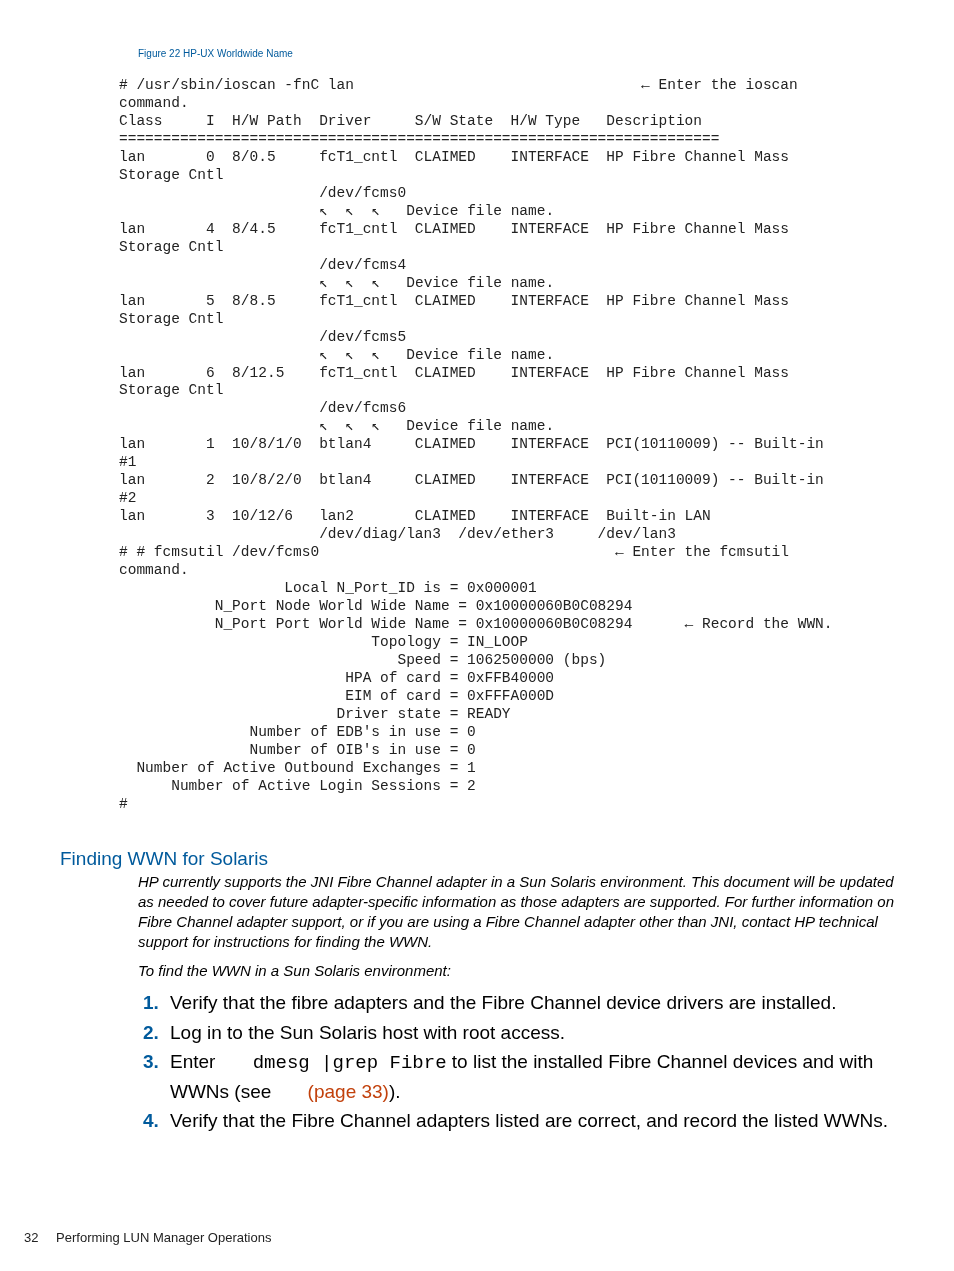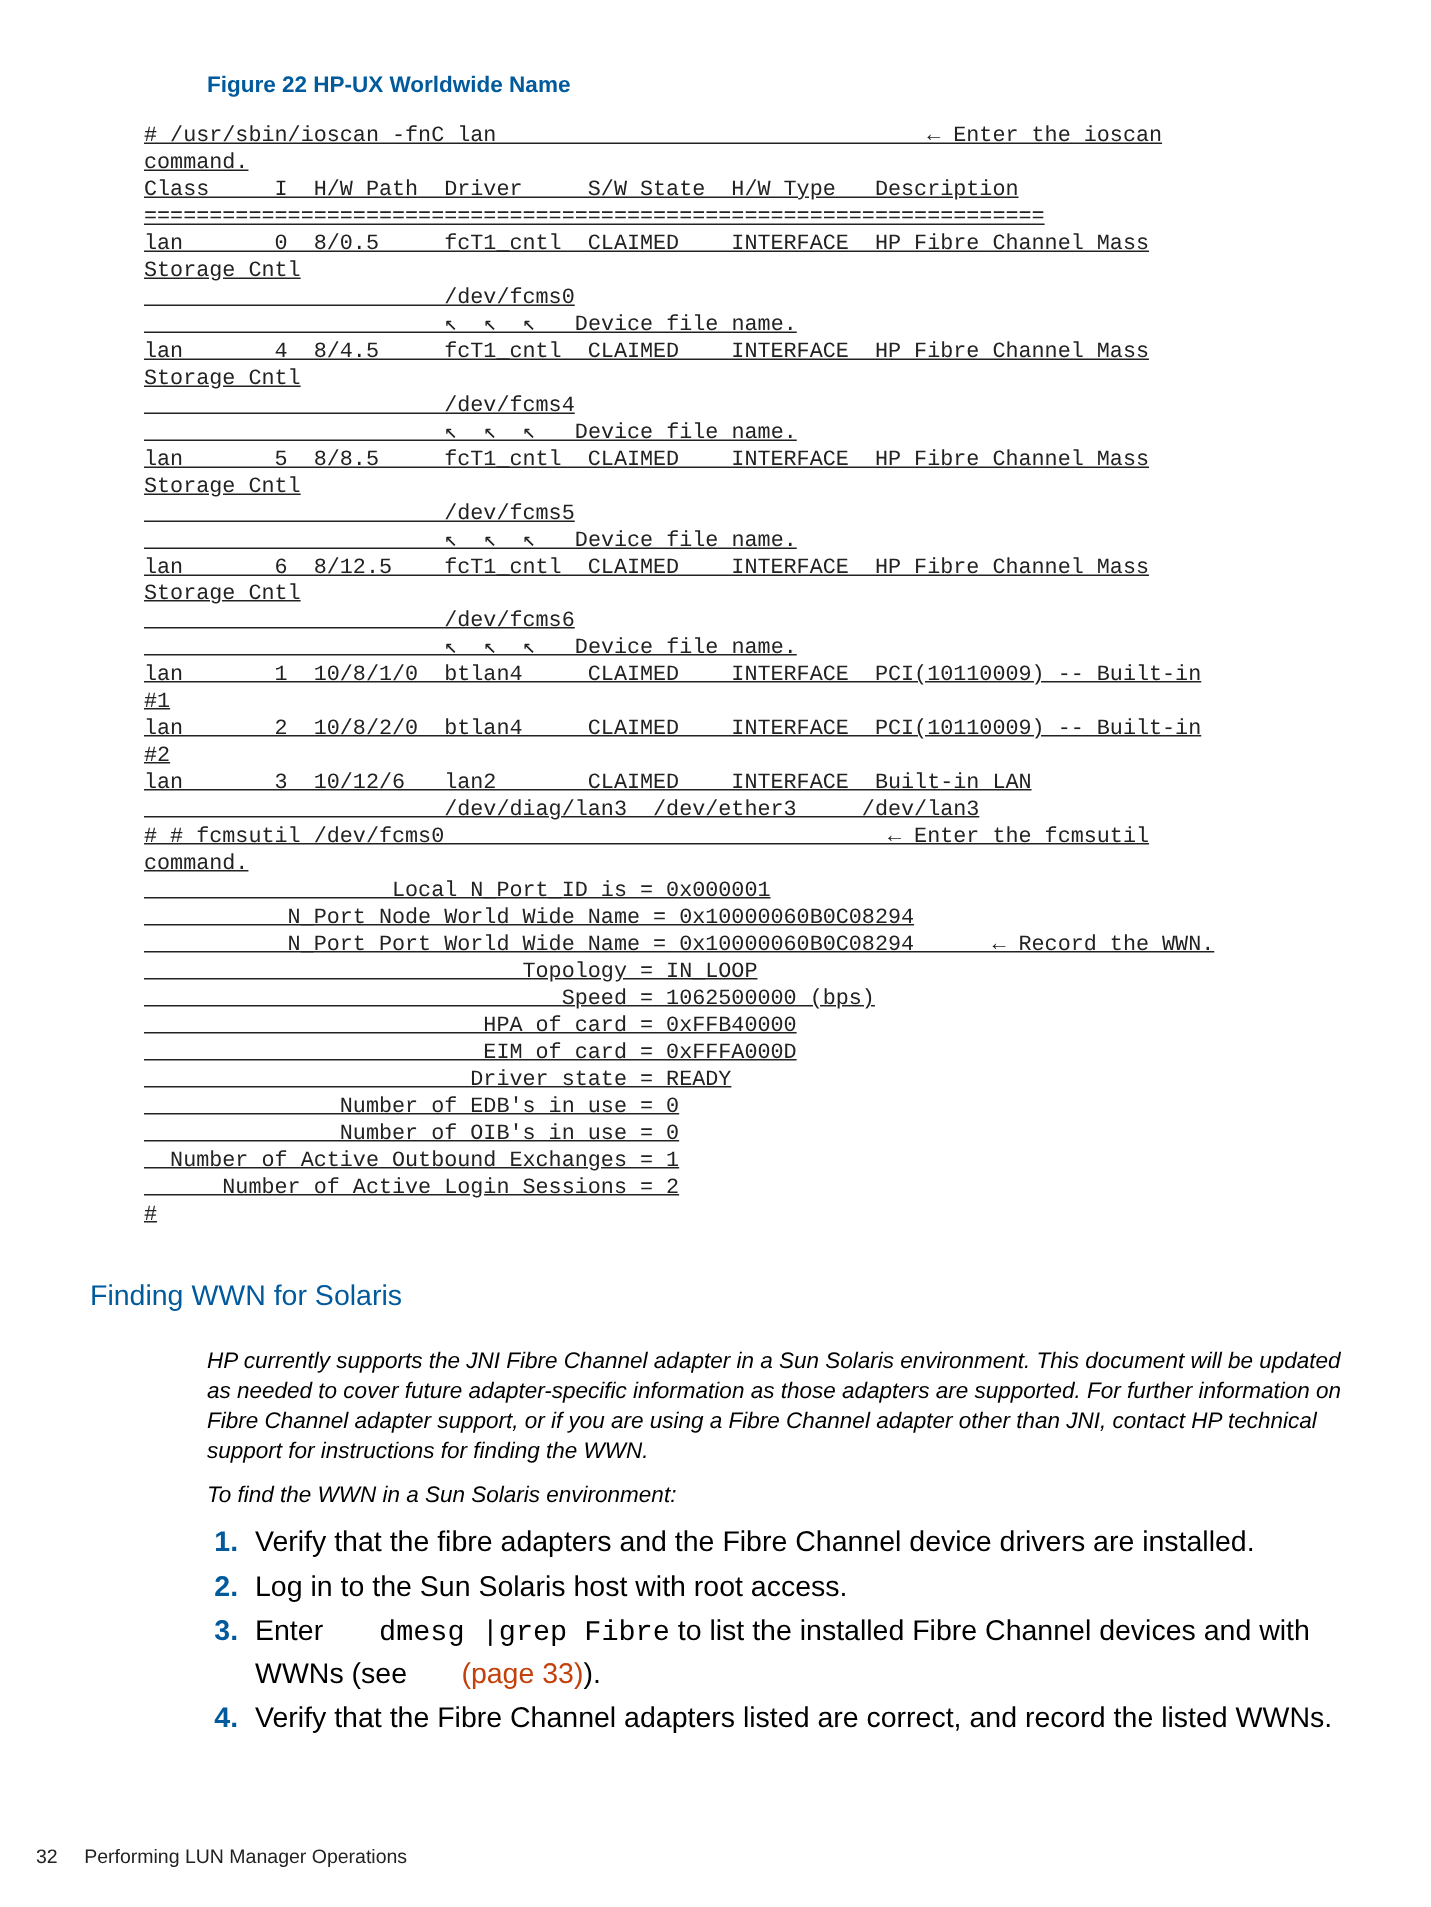--- a/index.html
+++ b/index.html
@@ -7,40 +7,39 @@
     width: 954px;
     height: 1271px;
     background: #fff;
     font-family: Arial, Helvetica, sans-serif;
     color: #000;
     padding: 48px 60px 30px 60px;
     position: relative;
   }
   .figure-title {
     color: #005a9c;
-    font-weight: bold;
-    font-size: 15px;
+    font-weight: normal;
+    font-size: 10px;
     margin-bottom: 18px;
     margin-left: 78px;
   }
   .console {
     font-family: "Courier New", Courier, monospace;
     font-size: 14.5px;
     white-space: pre;
     line-height: 1.24;
-    margin-left: 36px;
+    margin-left: 59px;
     color: #222;
-    text-decoration: underline;
   }
   .h3 {
     color: #005a9c;
     font-size: 19px;
     font-weight: normal;
     margin-top: 34px;
-    margin-bottom: 22px;
+    margin-bottom: 2px;
   }
   .body-text {
     font-size: 15px;
     line-height: 1.35;
     margin-left: 78px;
     margin-bottom: 8px;
     font-style: italic;
   }
   ol.steps {
     margin-left: 78px;

